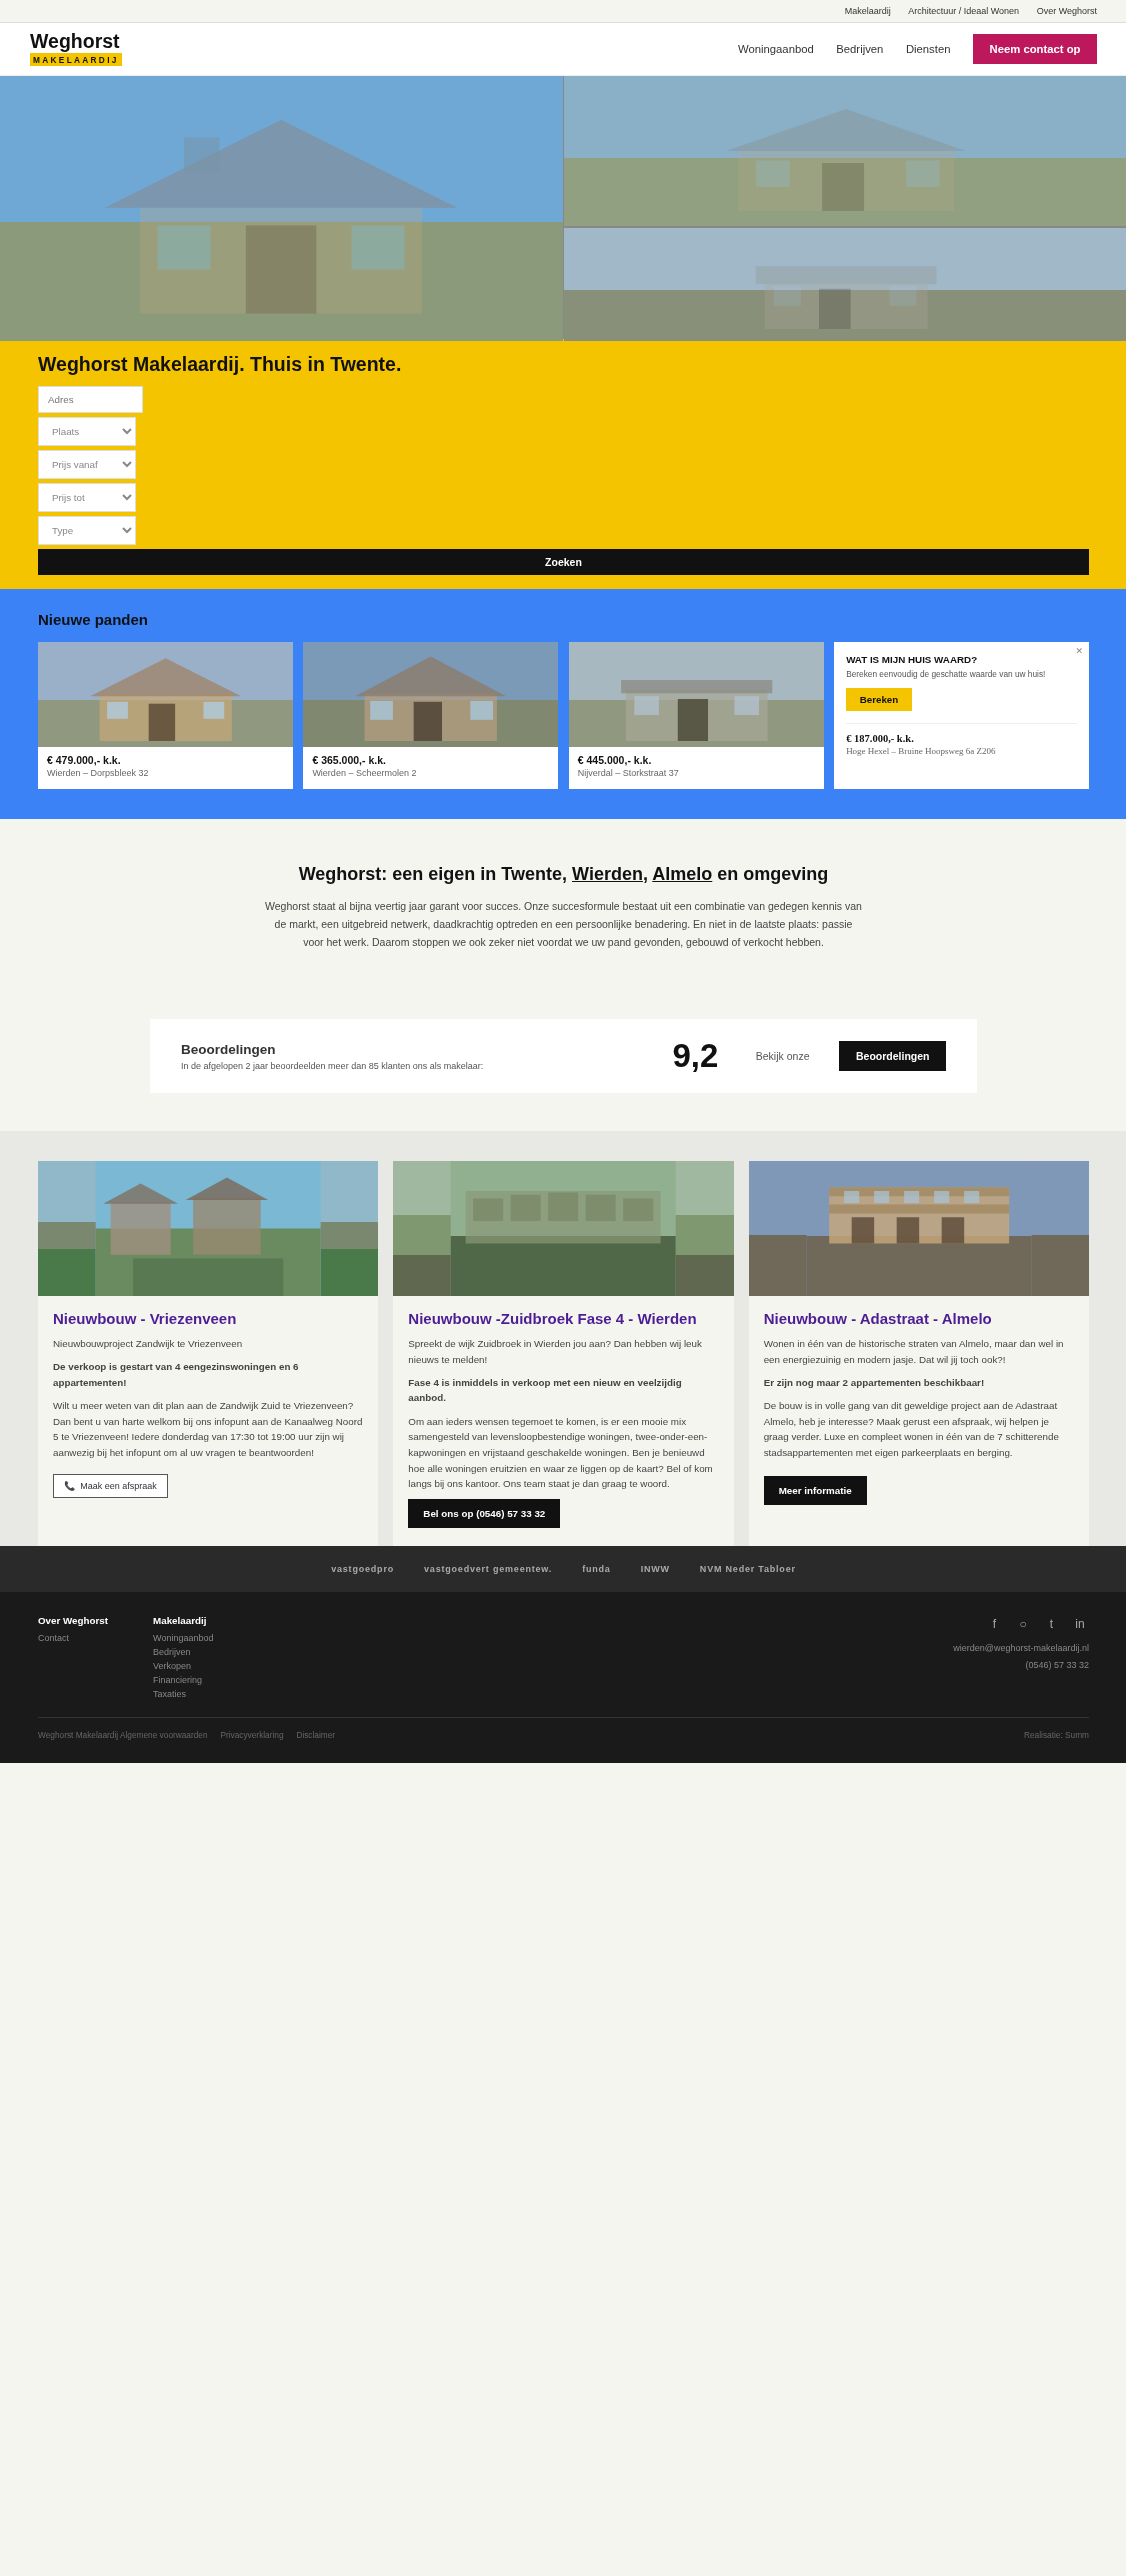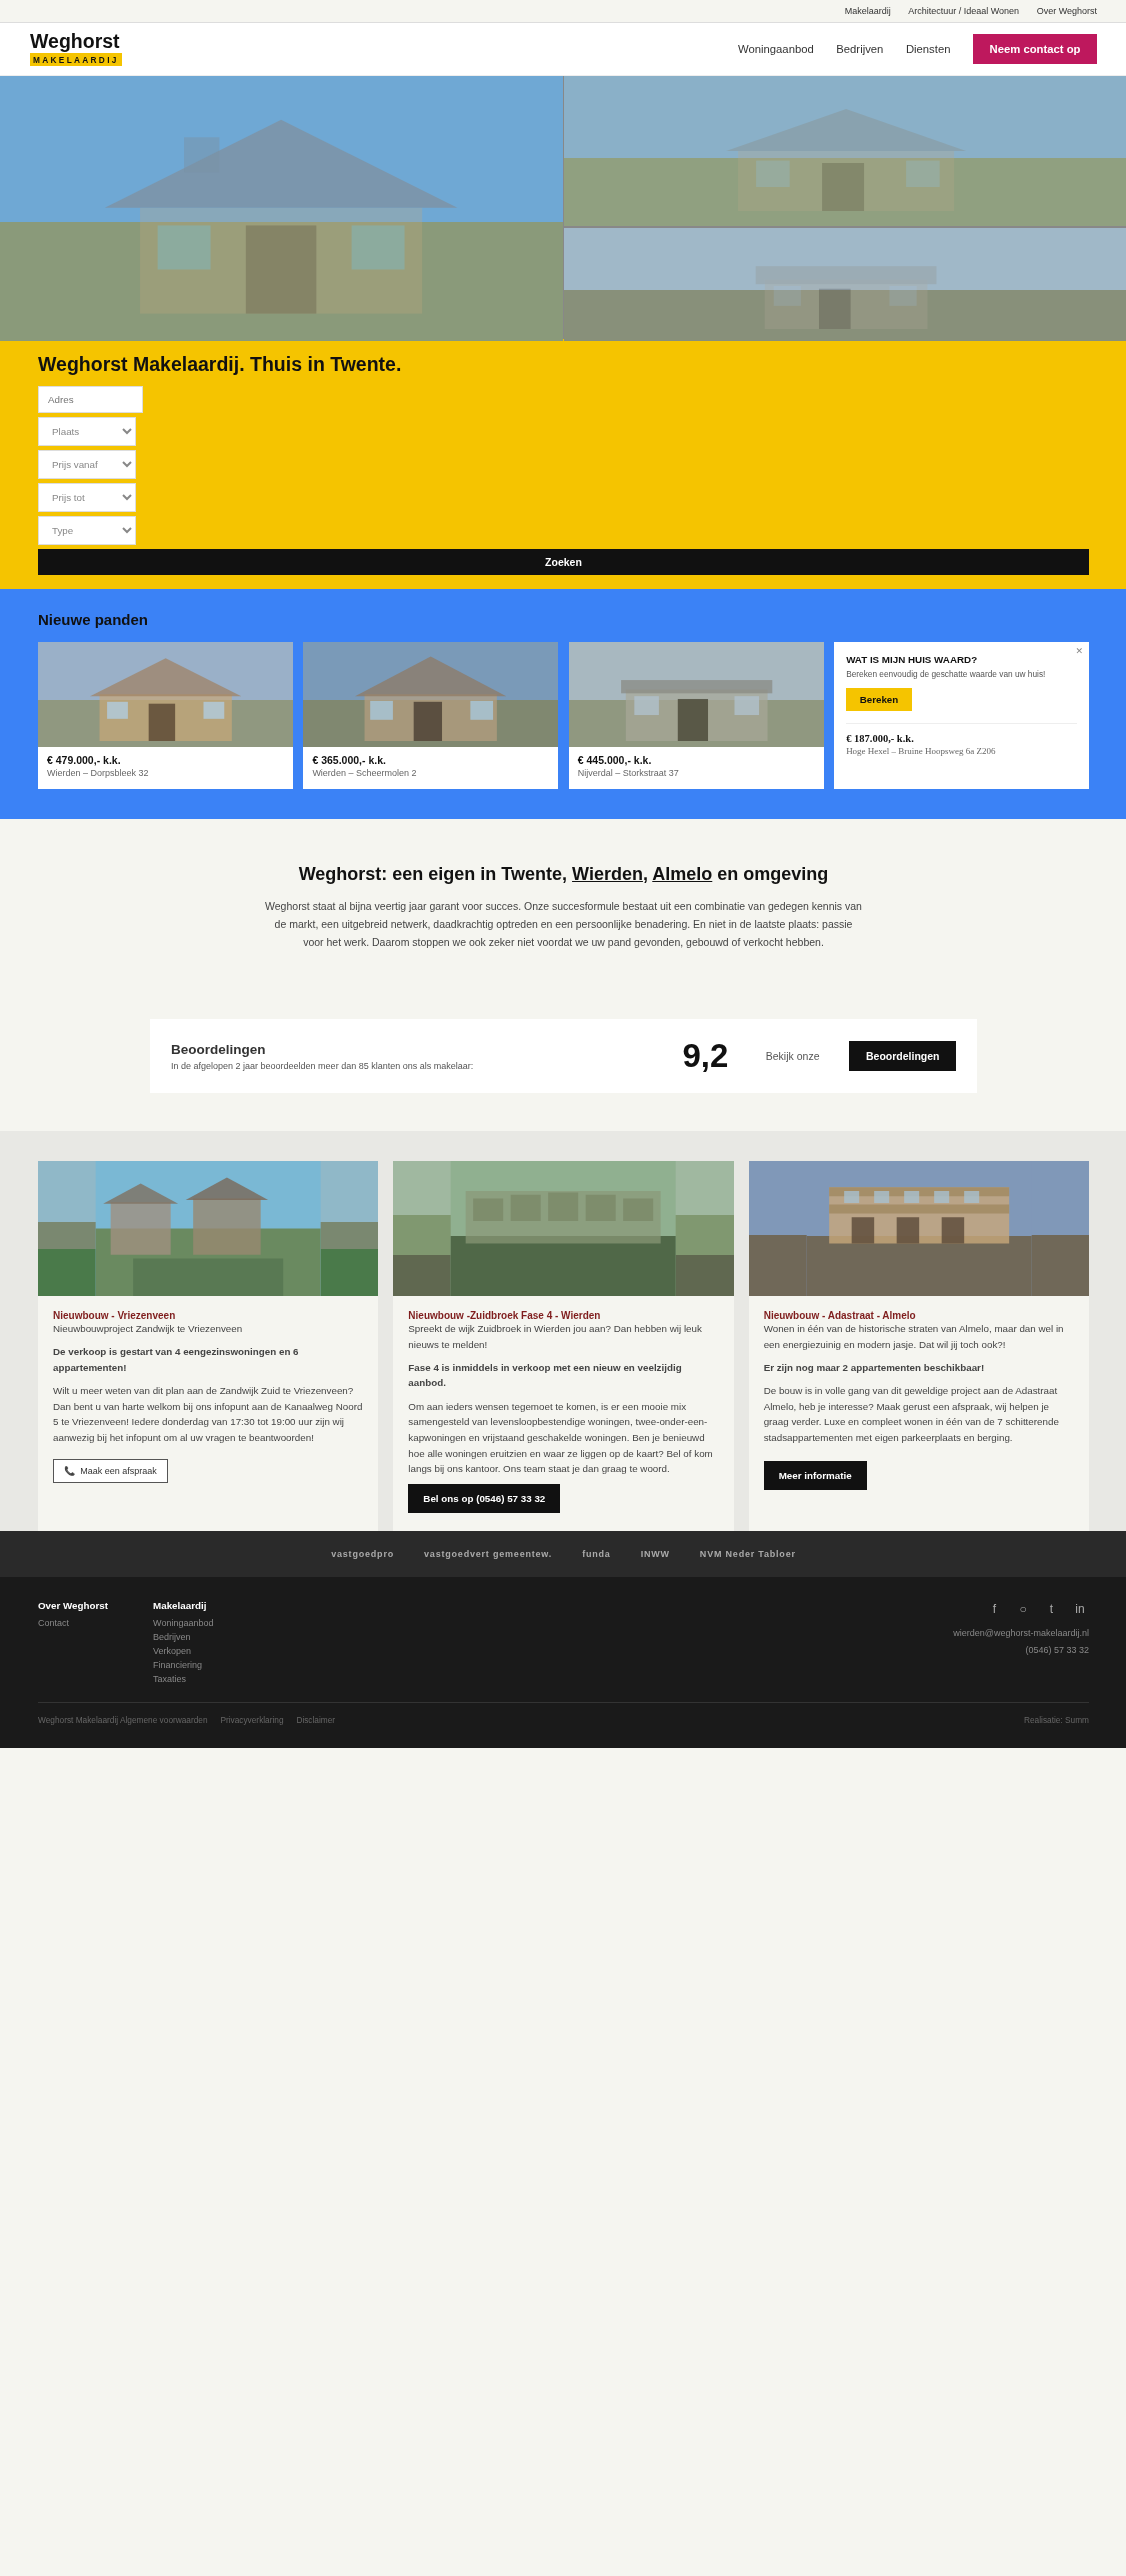--- a/index.html
+++ b/index.html
@@ -262,21 +262,21 @@
       margin: 0 auto;
     }
 
     
     .reviews-section {
       background: #f5f5f0;
       padding: 22.5px 150px 38px 150px;
     }
     .reviews-box {
       background: #fff;
-      padding: 18px 21px;
+      padding: 18px 31px;
       display: flex;
       align-items: center;
       gap: 22.5px;
     }
     .reviews-left { flex: 1; }
     .reviews-title {
       font-size: 13.5px;
       font-weight: bold;
       margin-bottom: 4.5px;
     }
@@ -323,23 +323,24 @@
       height: 135px;
       background: linear-gradient(180deg, #7ab0d0 0%, #7ab0d0 55%, #809880 55%);
     }
     .nieuwbouw-img.nb1 { background: linear-gradient(180deg, #90b8c8 0%, #90b8c8 45%, #7a8870 45%, #7a8870 65%, #4a7a4a 65%); }
     .nieuwbouw-img.nb2 { background: linear-gradient(180deg, #a0b8a0 0%, #a0b8a0 40%, #809870 40%, #809870 70%, #606850 70%); }
     .nieuwbouw-img.nb3 { background: linear-gradient(180deg, #8098b8 0%, #8098b8 55%, #706858 55%); }
     .nieuwbouw-content {
       padding: 13.5px 15px 18px 15px;
     }
     .nieuwbouw-title {
-      font-size: 10px;
-      font-weight: bold;
-      color: #7f1d1d;
+      font-size: 15px;
+      font-weight: bold;
+      color: #4c1d95;
+      margin-bottom: 9px;
     }
     .nieuwbouw-text {
       font-size: 9.8px;
       color: #444;
       line-height: 1.6;
       margin-bottom: 7.5px;
     }
     .nieuwbouw-text strong { font-weight: bold; }
     .afspraak-btn {
       display: inline-flex;

